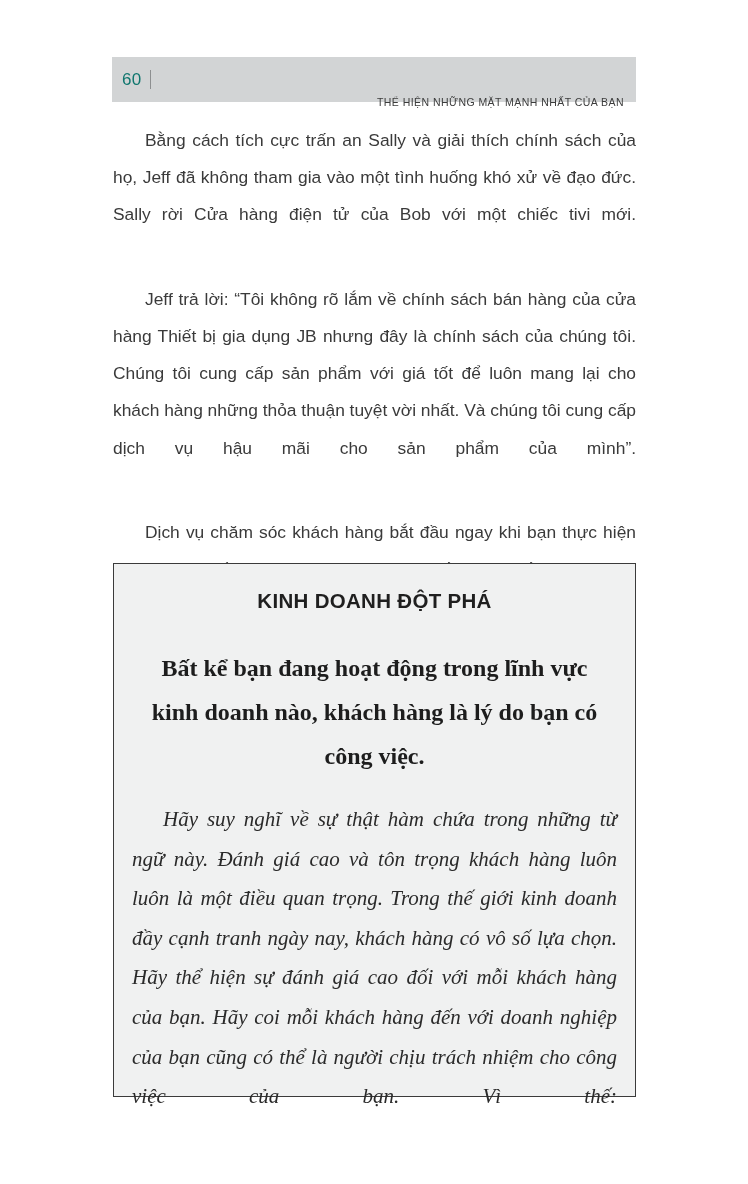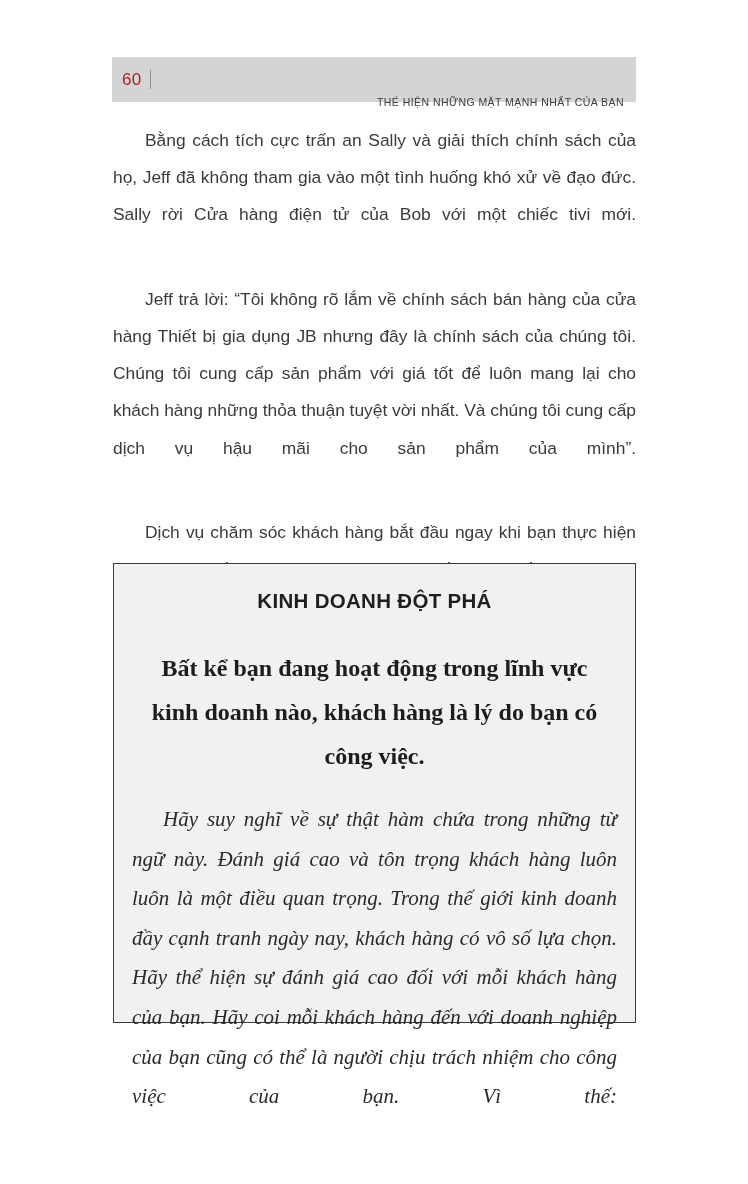--- a/index.html
+++ b/index.html
@@ -37,21 +37,21 @@
     box-sizing: border-box;
     padding: 0 12px 0 10px;
   }
   .header-left {
     display: flex;
     align-items: center;
     gap: 9px;
   }
   .page-number {
     font-size: 17px;
-    color: #b91c1c;
+    color: #0f766e;
     letter-spacing: 0.2px;
     font-weight: 400;
   }
   .header-sep {
     display: inline-block;
     width: 1px;
     height: 19px;
     background: #8d8f90;
   }
   .header-title {
@@ -90,21 +90,21 @@
     display: inline-block;
     width: 100%;
   }
 
   
   .callout {
     position: absolute;
     left: 113px;
     top: 563px;
     width: 523px;
-    height: 460px;
+    height: 534px;
     box-sizing: border-box;
     background: #f0f1f1;
     border: 1.6px solid #3b3b3b;
     padding: 17px 18px 14px 18px;
   }
   .callout-title {
     text-align: center;
     font-family: "Liberation Sans", sans-serif;
     font-weight: bold;
     font-size: 20.5px;

